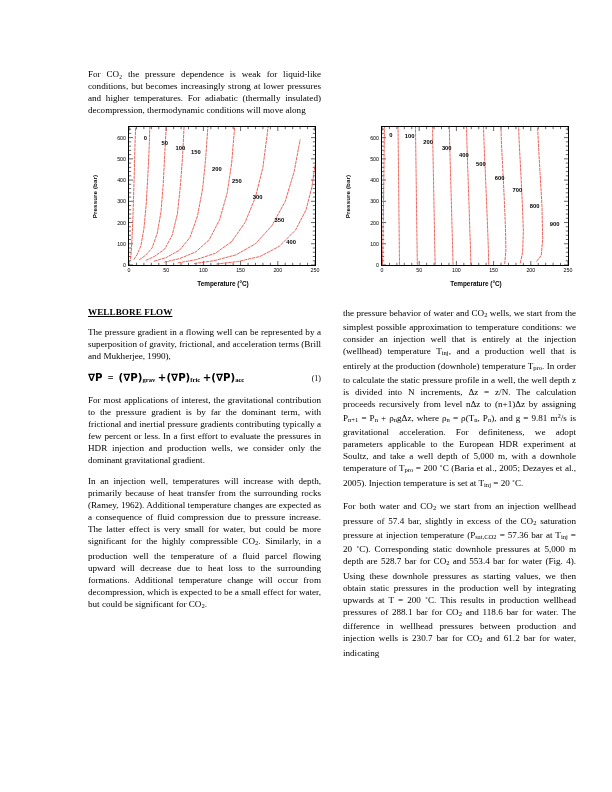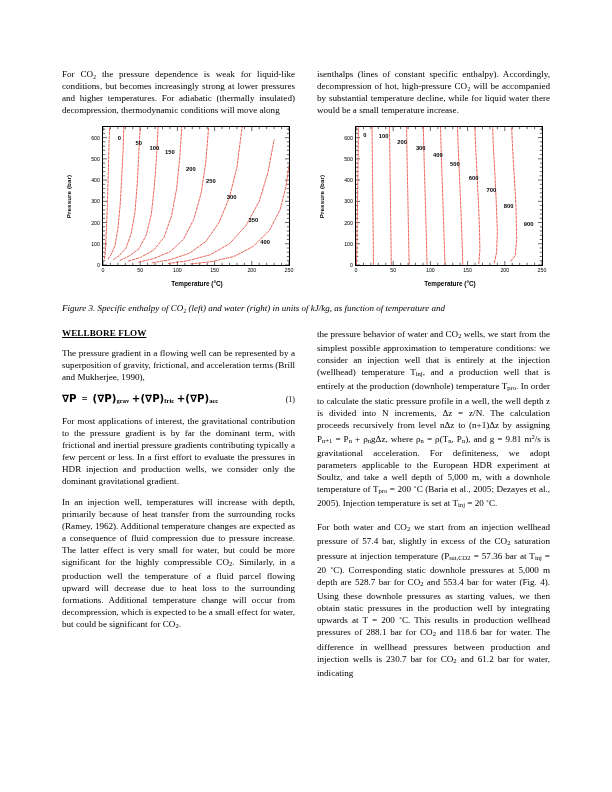--- a/index.html
+++ b/index.html
@@ -12,21 +12,21 @@
     background: #ffffff;
     font-family: "Liberation Serif", serif;
     color: #000000;
     overflow: hidden;
   }
   .page {
     position: relative;
     width: 612px;
     height: 636px;
     box-sizing: border-box;
-    padding: 68px 62px 60px 62px;
+    padding: 68px 62px 60px 88px;
   }
   .cols {
     display: flex;
     gap: 22px;
     width: 488px;
   }
   .col {
     width: 233px;
   }
   p.body {
@@ -157,23 +157,20 @@
   .nabla { font-family: "DejaVu Sans", sans-serif; }
 </style>
 </head>
 <body>
 
 <div class="page">
 
   <div class="cols">
     <div class="col">
       <p class="body">For CO₂ the pressure dependence is weak for liquid-like conditions, but becomes increasingly strong at lower pressures and higher temperatures. For adiabatic (thermally insulated) decompression, thermodynamic conditions will move along</p>
-    </div>
-    <div class="col">
-      <p class="body">isenthalps (lines of constant specific enthalpy). Accordingly, decompression of hot, high-pressure CO₂ will be accompanied by substantial temperature decline, while for liquid water there would be a small temperature increase.</p>
     </div>
   </div>
 
   <div class="figure-block">
     <div class="charts-row">
 
       <div class="chart-wrap">
         <div class="chart-ylabel">
           <span>Pressure (bar)</span>
         </div>
@@ -491,21 +488,20 @@
             <div class="ctlabel" style="left: 135.408px; top: 63.2677px;">700</div>
             <div class="ctlabel" style="left: 152.52px; top: 78.9785px;">800</div>
             <div class="ctlabel" style="left: 172.608px; top: 96.6px;">900</div>
           </div>
         <div class="chart-xlabel">Temperature (°C)</div>
       </div>
 
     </div>
 
     <div class="caption">
-      <span>Figure 3.  Specific enthalpy of CO₂ (left) and water (right) in units of kJ/kg, as function of temperature and</span>
     </div>
   </div>
 
   <div class="cols" style="margin-top:13px;">
 
     <div class="col">
       <div class="section-head">WELLBORE FLOW</div>
 
       <p class="body">The pressure gradient in a flowing well can be represented by a superposition of gravity, frictional, and acceleration terms (Brill and Mukherjee, 1990),</p>
 

